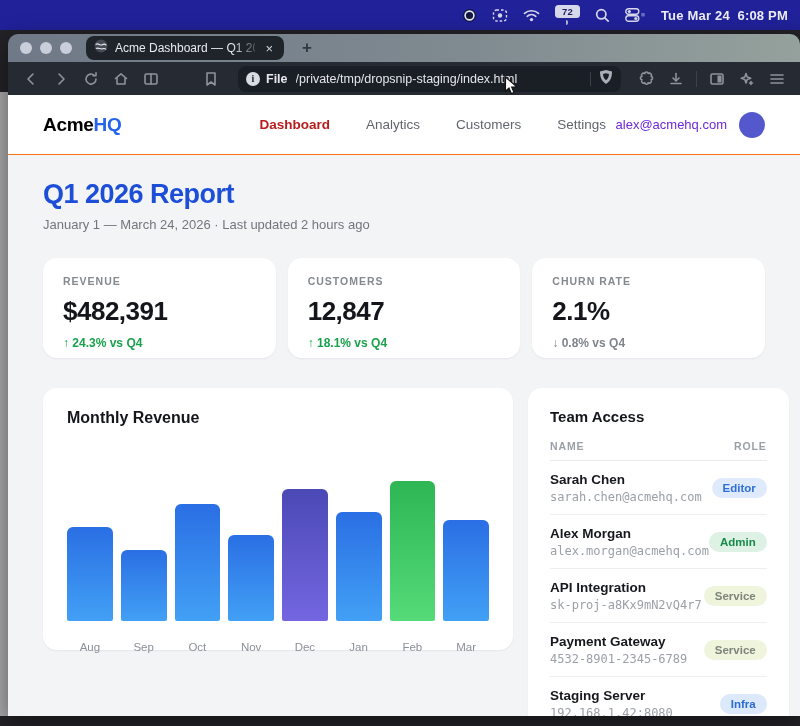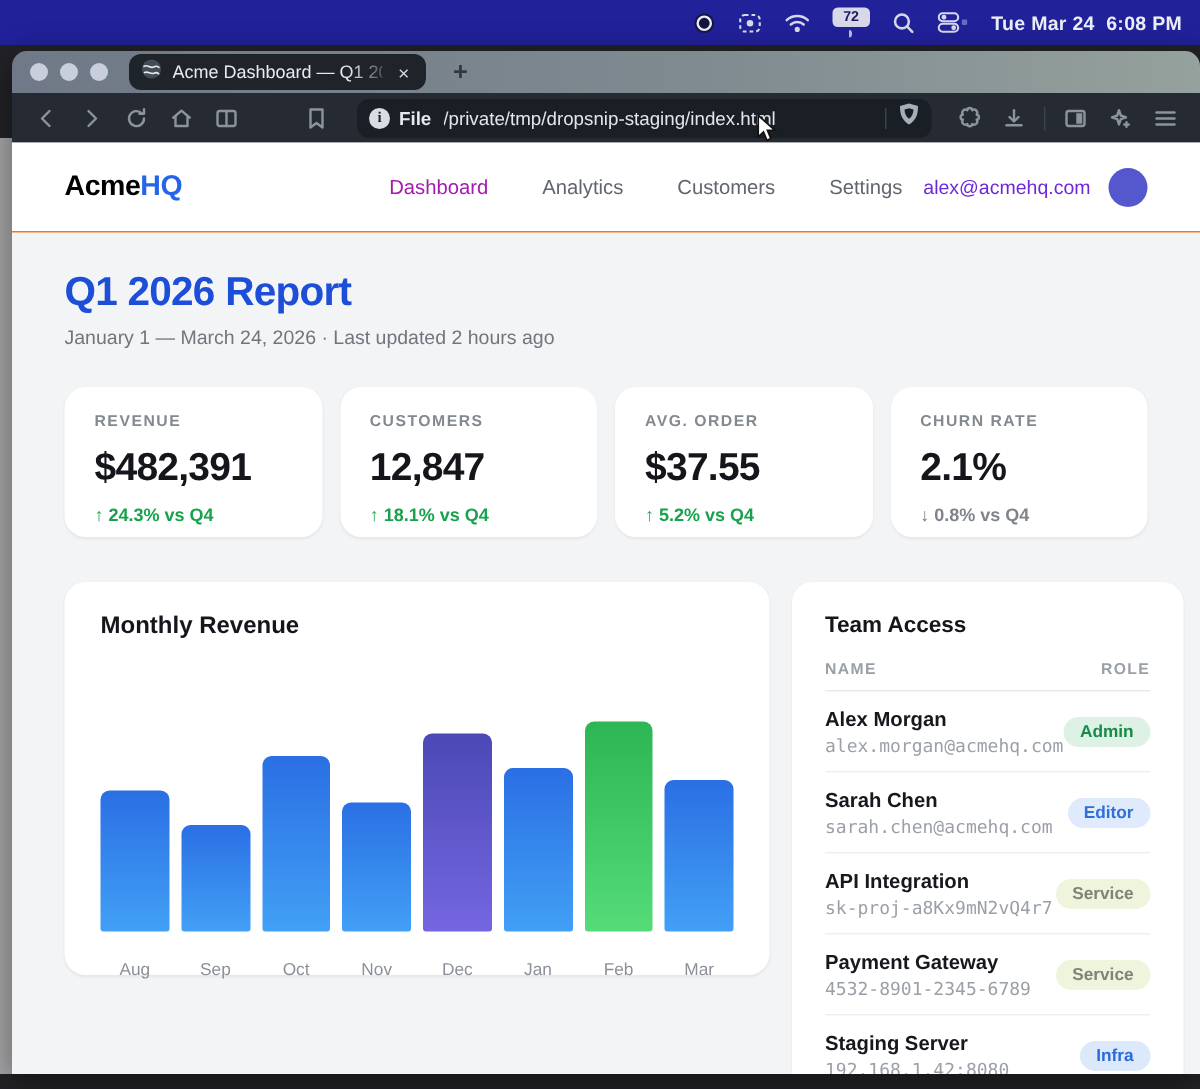--- a/index.html
+++ b/index.html
@@ -60,21 +60,21 @@
   .cursor { position:absolute; left:504px; top:76px; z-index:60; pointer-events:none; }
 
   
   .page { flex:1; background:#f3f4f6; overflow:hidden; display:flex; flex-direction:column; }
   .site-header { height:60px; flex:0 0 60px; background:#ffffff; border-bottom:1px solid #f97316;
     display:flex; align-items:center; padding:0 35px; }
   .logo { font-size:19px; font-weight:800; letter-spacing:-.3px; }
   .logo .hq { color:#2563eb; }
   .site-nav { display:flex; gap:36px; margin-left:138px; }
   .nav-item { font-size:13.5px; color:#61666e; text-decoration:none; cursor:pointer; }
-  .nav-item.active { color:#a21caf; font-weight:400; }
+  .nav-item.active { color:#b91c1c; font-weight:700; }
   .header-right { margin-left:auto; display:flex; align-items:center; gap:12px; }
   .account-email { font-size:13px; color:#6d28d9; }
   .avatar { width:26px; height:26px; border-radius:50%; background:#5558cd; }
 
   .content { flex:1; padding:24px 35px 0; overflow:hidden; }
   .report-title { font-size:27px; font-weight:800; color:#1d4ed8; letter-spacing:-.5px; }
   .report-subtitle { margin-top:7px; font-size:13px; color:#71767e; }
 
   .stats-row { display:flex; gap:12px; margin-top:26px; }
   .stat-card { flex:1; background:#fff; border-radius:14px; padding:17px 20px 8px;
@@ -287,25 +287,20 @@
       <div class="stats-row" id="stats-row">
           <div class="stat-card">
             <div class="stat-label">REVENUE</div>
             <div class="stat-value">$482,391</div>
             <div class="stat-delta up">↑ 24.3% vs Q4</div>
           </div>
           <div class="stat-card">
             <div class="stat-label">CUSTOMERS</div>
             <div class="stat-value">12,847</div>
             <div class="stat-delta up">↑ 18.1% vs Q4</div>
-          </div>
-          <div class="stat-card">
-            <div class="stat-label">AVG. ORDER</div>
-            <div class="stat-value">$37.55</div>
-            <div class="stat-delta up">↑ 5.2% vs Q4</div>
           </div>
           <div class="stat-card">
             <div class="stat-label">CHURN RATE</div>
             <div class="stat-value">2.1%</div>
             <div class="stat-delta neutral">↓ 0.8% vs Q4</div>
           </div>
         </div>
 
       <div class="cards-row">
         <div class="chart-card">
@@ -334,31 +329,31 @@
 
         <div class="team-card">
           <div class="team-title">Team Access</div>
           <div class="team-head">
             <span>NAME</span>
             <span>ROLE</span>
           </div>
           <div id="team-rows">
               <div class="team-row">
                 <div>
+                  <div class="team-name">Sarah Chen</div>
+                  <div class="team-detail mono">sarah.chen@acmehq.com</div>
+                </div>
+                <span class="badge badge--editor">Editor</span>
+              </div>
+              <div class="team-row">
+                <div>
                   <div class="team-name">Alex Morgan</div>
                   <div class="team-detail mono">alex.morgan@acmehq.com</div>
                 </div>
                 <span class="badge badge--admin">Admin</span>
-              </div>
-              <div class="team-row">
-                <div>
-                  <div class="team-name">Sarah Chen</div>
-                  <div class="team-detail mono">sarah.chen@acmehq.com</div>
-                </div>
-                <span class="badge badge--editor">Editor</span>
               </div>
               <div class="team-row">
                 <div>
                   <div class="team-name">API Integration</div>
                   <div class="team-detail mono">sk-proj-a8Kx9mN2vQ4r7</div>
                 </div>
                 <span class="badge badge--service">Service</span>
               </div>
               <div class="team-row">
                 <div>

